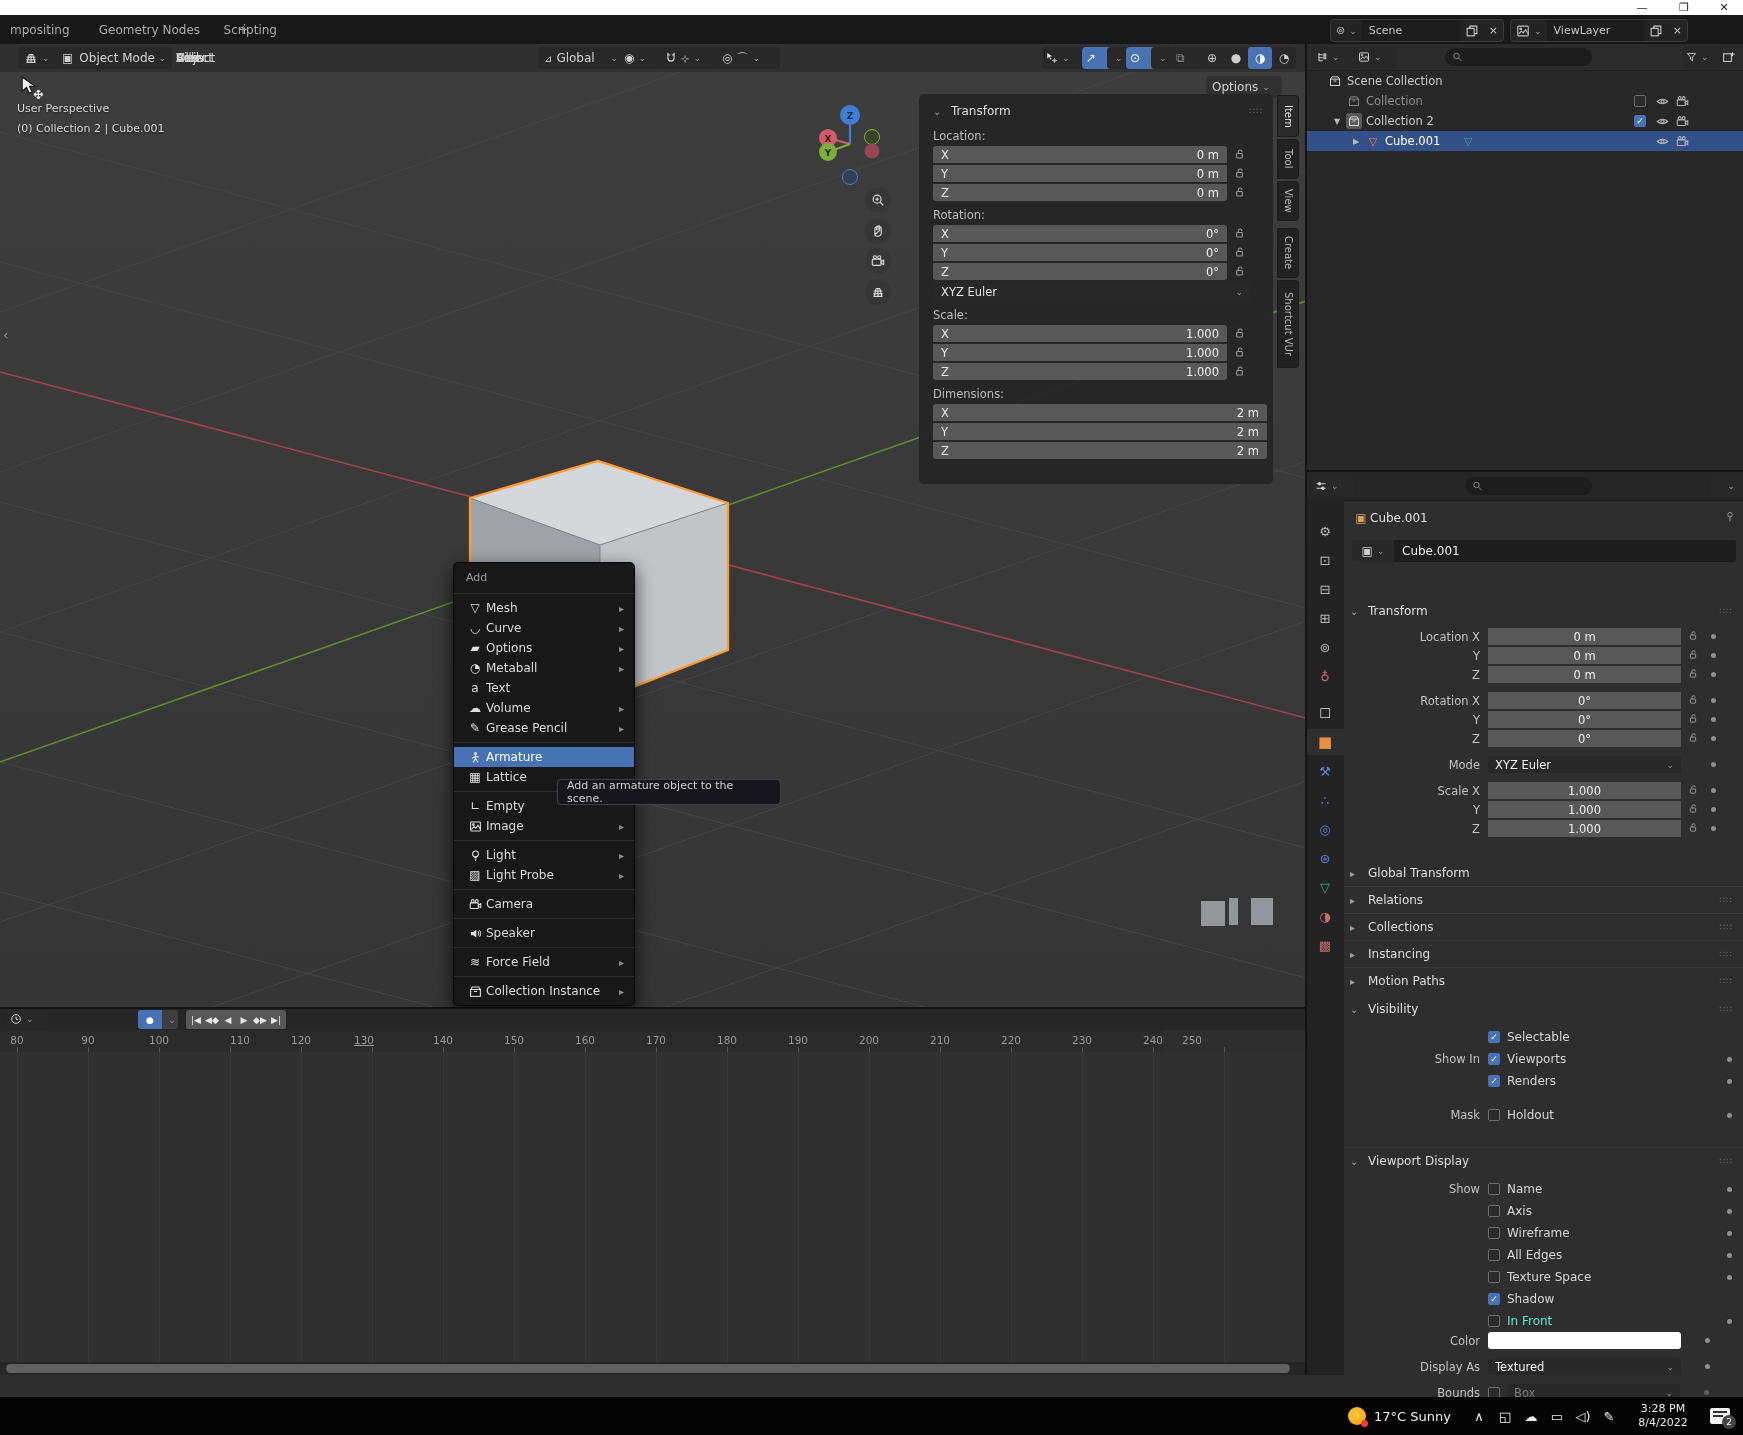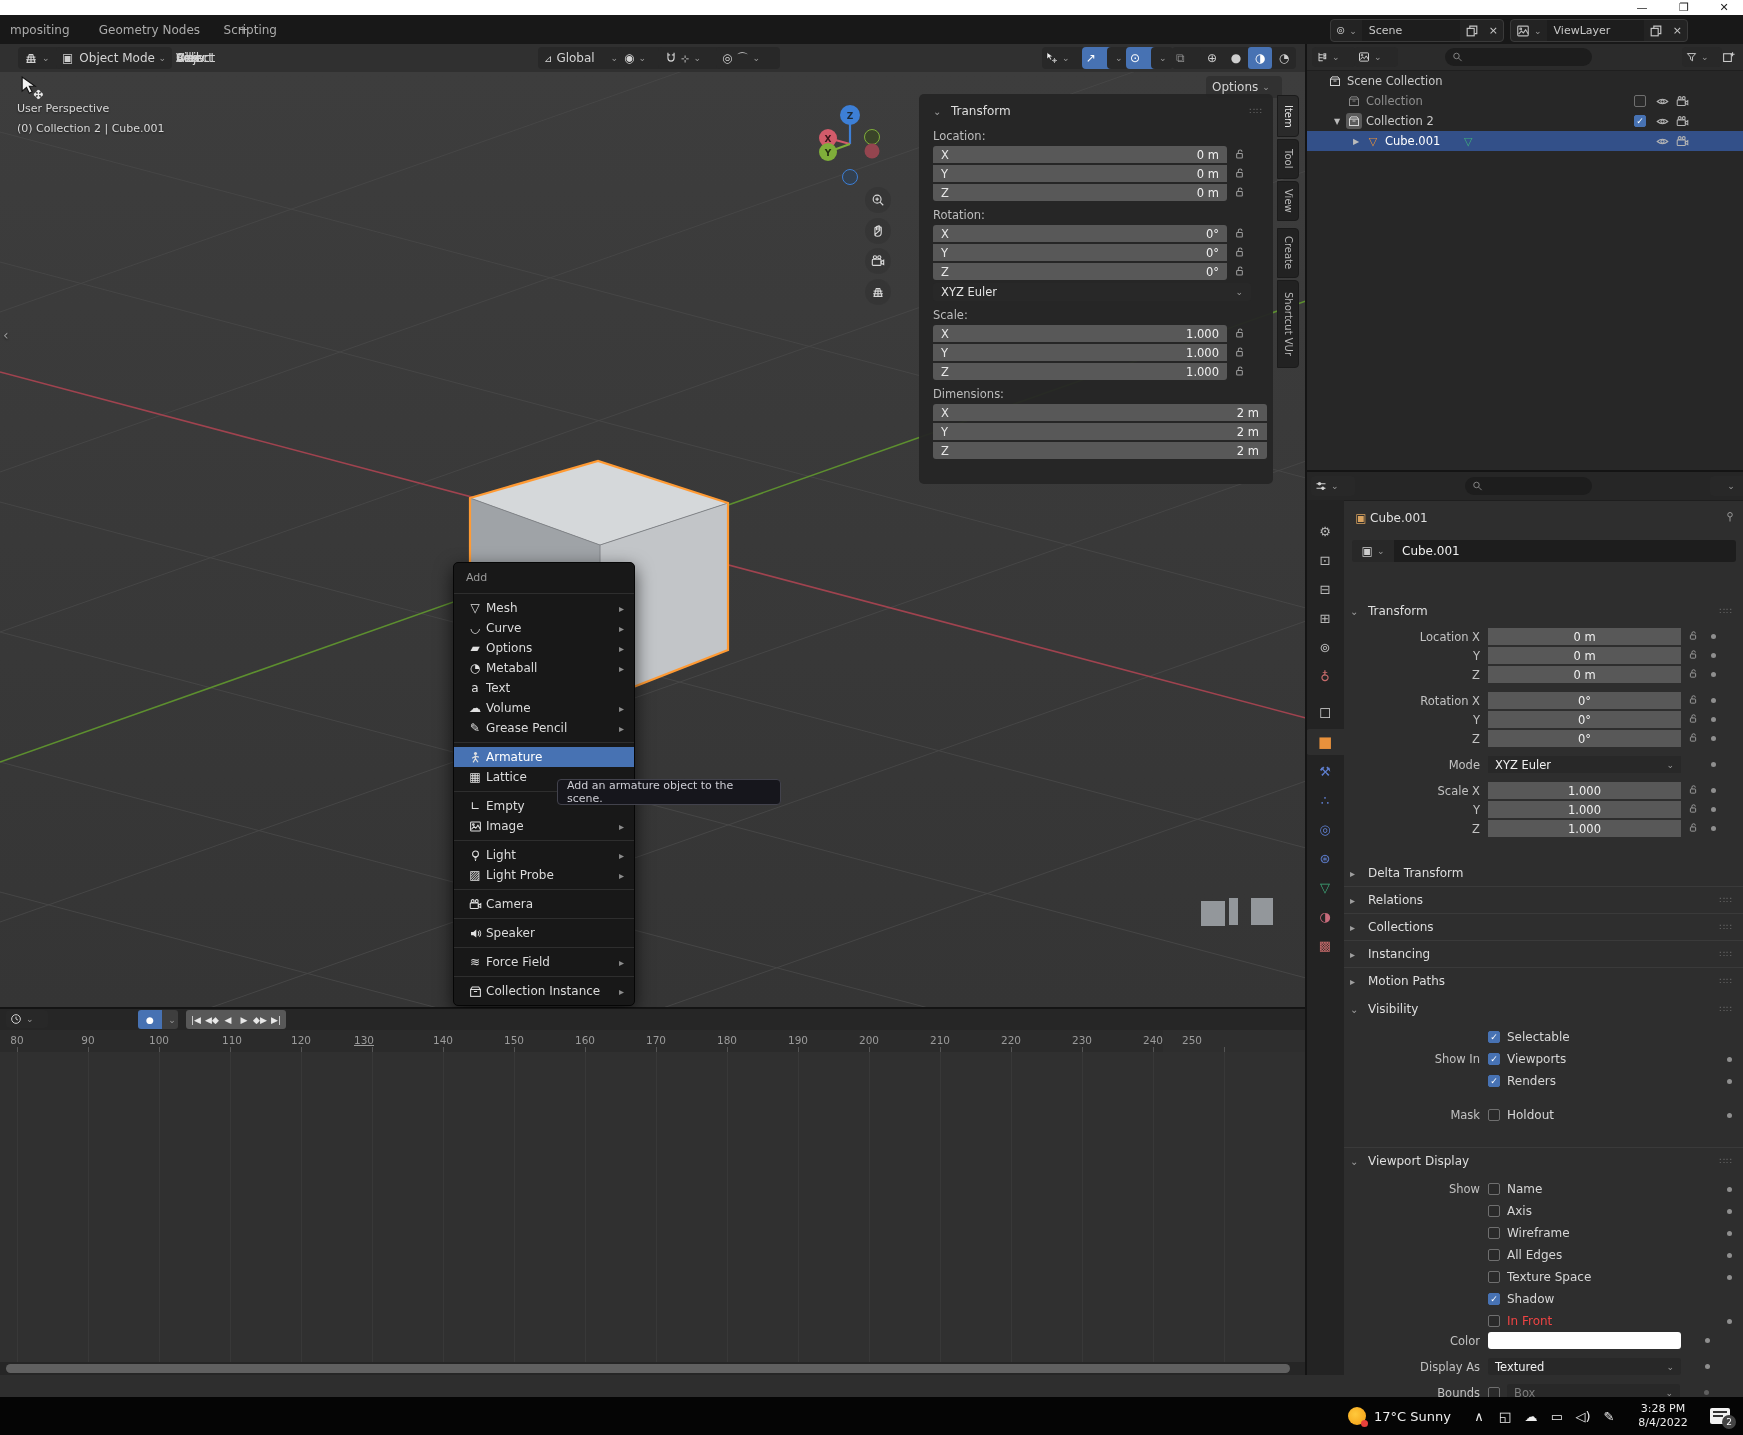--- a/index.html
+++ b/index.html
@@ -657,21 +657,21 @@
     <span class="ic" style="position:absolute;left:1098px;top:1011px0;top:1011px;"></span>
 
   </div>
   <div id="tl-ruler" class="abs">
       <span class="rnum" style="left: 17px;">80</span>
       <span style="position: absolute; left: 17px; bottom: 0px; width: 1px; height: 5px; background: rgb(85, 85, 85);"></span>
       <span class="rnum" style="left: 88px;">90</span>
       <span style="position: absolute; left: 88px; bottom: 0px; width: 1px; height: 5px; background: rgb(85, 85, 85);"></span>
       <span class="rnum" style="left: 159px;">100</span>
       <span style="position: absolute; left: 159px; bottom: 0px; width: 1px; height: 5px; background: rgb(85, 85, 85);"></span>
-      <span class="rnum" style="left: 232px;">110</span>
+      <span class="rnum" style="left: 240px;">110</span>
       <span style="position: absolute; left: 230px; bottom: 0px; width: 1px; height: 5px; background: rgb(85, 85, 85);"></span>
       <span class="rnum" style="left: 301px;">120</span>
       <span style="position: absolute; left: 301px; bottom: 0px; width: 1px; height: 5px; background: rgb(85, 85, 85);"></span>
       <span class="rnum" style="left: 364px; text-decoration: underline;">130</span>
       <span style="position: absolute; left: 372px; bottom: 0px; width: 1px; height: 5px; background: rgb(85, 85, 85);"></span>
       <span class="rnum" style="left: 443px;">140</span>
       <span style="position: absolute; left: 443px; bottom: 0px; width: 1px; height: 5px; background: rgb(85, 85, 85);"></span>
       <span class="rnum" style="left: 514px;">150</span>
       <span style="position: absolute; left: 514px; bottom: 0px; width: 1px; height: 5px; background: rgb(85, 85, 85);"></span>
       <span class="rnum" style="left: 585px;">160</span>
@@ -975,21 +975,21 @@
                   <use href="#sy-lock"></use>
                 </svg></span>
               <span class="dot"></span>
             </div>
           </div>
       </div>
 
       <div id="pcollapsed" style="position:absolute;left:0;top:362px;width:399px">
           <div class="phead" style="padding-left: 6px;">
             <span class="car">▸</span>
-            <span>Delta Transform</span>
+            <span>Global Transform</span>
           </div>
           <div class="psep"></div>
           <div class="phead" style="padding-left: 6px;">
             <span class="car">▸</span>
             <span>Relations</span>
             <span class="grip">∷∷</span>
           </div>
           <div class="psep"></div>
           <div class="phead" style="padding-left: 6px;">
             <span class="car">▸</span>
@@ -1083,21 +1083,21 @@
               <span class="dot" style="margin-left: auto; margin-right: 11px;"></span>
             </div>
             <div class="cbrow">
               <span class="plab"></span>
               <span class="cb on">✓</span>
               <span style="color: rgb(214, 214, 214);">Shadow</span>
             </div>
             <div class="cbrow">
               <span class="plab"></span>
               <span class="cb"></span>
-              <span style="color: #ef4444;">In Front</span>
+              <span style="color: #5eead4;">In Front</span>
               <span class="dot" style="margin-left: auto; margin-right: 11px;"></span>
             </div>
           </div>
         <div style="padding-left:8px">
           <div class="prow">
             <span class="plab">Color</span>
             <span class="pfield" style="background:#fff;border-radius:3px"></span>
             <span style="width:16px"></span>
               <span class="dot"></span>
           </div>

